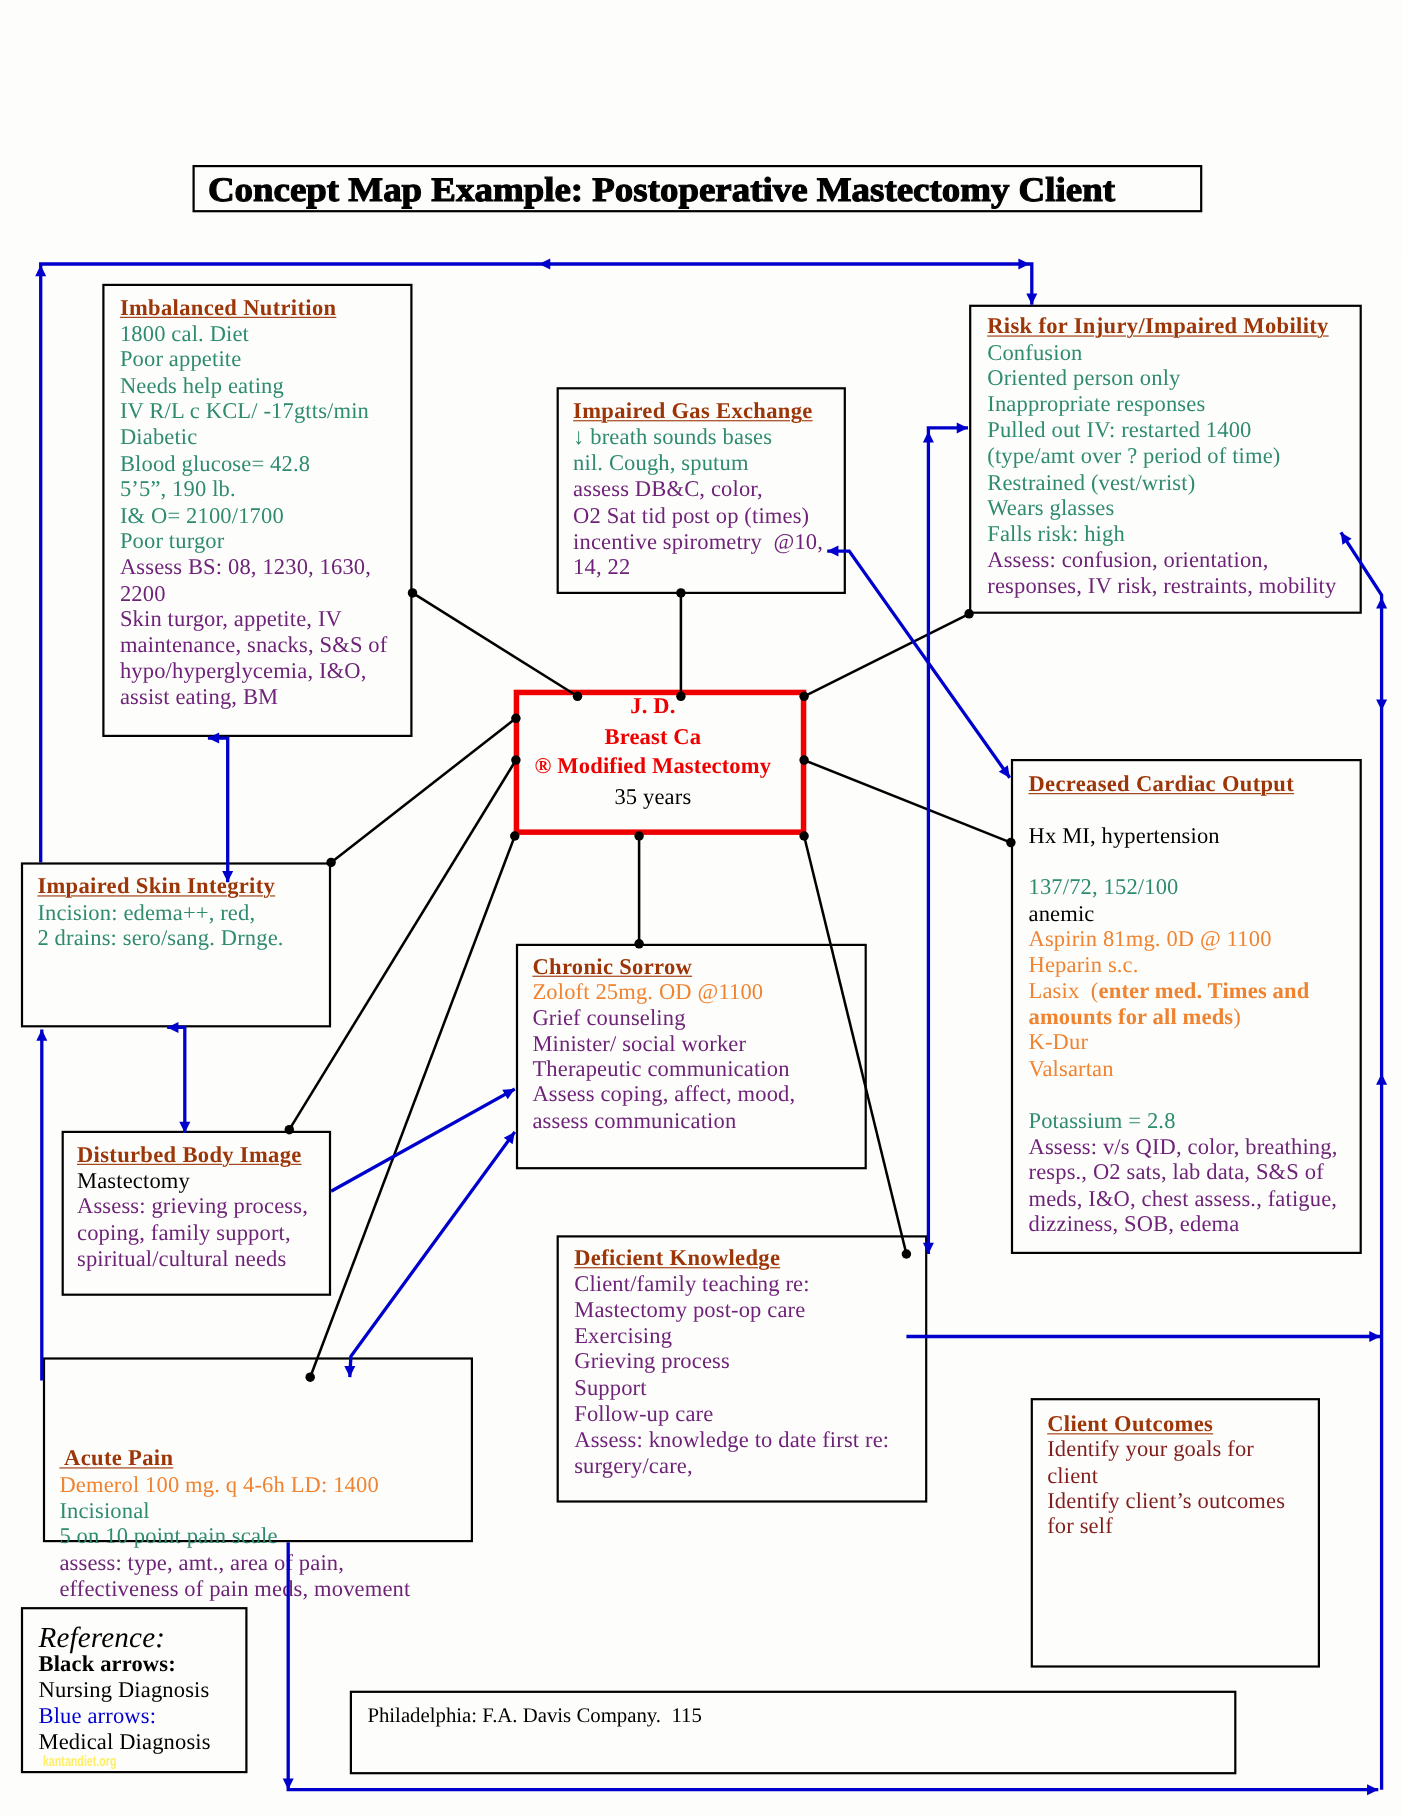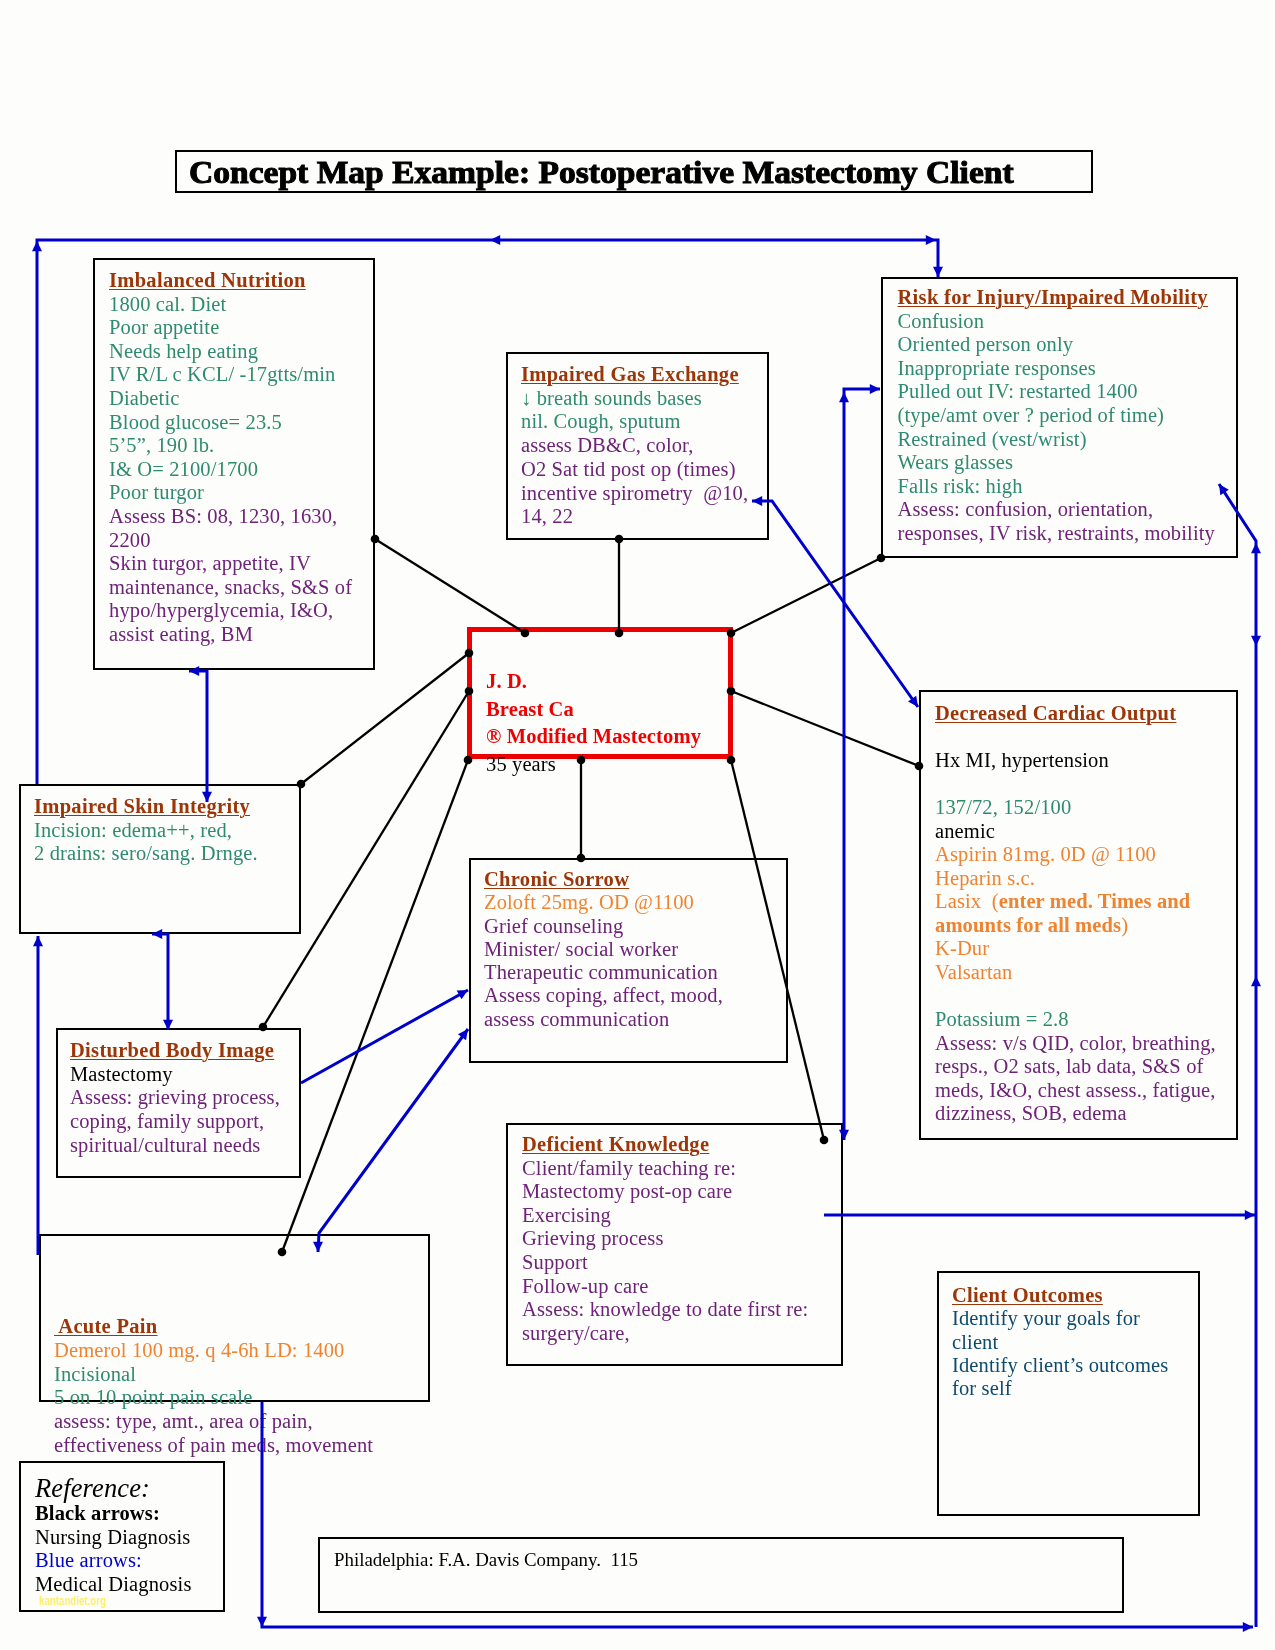--- a/index.html
+++ b/index.html
@@ -11,21 +11,21 @@
   .tx{position:absolute;box-sizing:border-box;font-size:20.5px;line-height:23.6px;letter-spacing:0.13px;}
   .ln{margin:0;padding:0;white-space:pre;min-height:1px;}
   .ln:empty::before{content:"\200b";}
   .hd{font-weight:bold;text-decoration:underline;text-decoration-thickness:1.4px;text-underline-offset:2px;color:#9c3507;letter-spacing:0.3px;}
   .b{font-weight:bold;}
   .c-teal{color:#2e8b70;}
   .c-purple{color:#6e2278;}
   .c-orange{color:#ef8330;}
   .c-red{color:#ee0000;}
   .c-blue{color:#0000cd;}
-  .c-cyan{color:#0c4a6e;}
+  .c-cyan{color:#7f1d1d;}
   .c-black{color:#000000;}
   #title-text{position:absolute;font-weight:bold;font-size:31.3px;color:#000;white-space:nowrap;
              -webkit-text-stroke:1.0px #000;letter-spacing:0px;
              transform:scaleX(1.072);transform-origin:0 0;}
   #watermark{position:absolute;color:#ffef66;font-family:"Liberation Sans",sans-serif;
              font-size:13.5px;font-weight:bold;transform:scaleX(0.72);transform-origin:0 0;}
   .refttl{font-style:italic;font-size:26.5px;line-height:27px;}
   .cit{position:absolute;font-size:18.9px;line-height:24px;color:#000;}
 </style>
 </head>
@@ -151,21 +151,21 @@
   <div class="box" style="left:19px;top:1461px;width:206px;height:151px;"></div>
   <div class="box" style="left:318px;top:1537px;width:806px;height:76px;"></div>
   <div id="title-text" style="left:189px;top:155px;">Concept Map Example: Postoperative Mastectomy Client</div>
   <div class="tx" style="left:109px;top:269px;line-height:23.6px;">
     <div class="ln hd">Imbalanced Nutrition</div>
     <div class="ln c-teal">1800 cal. Diet</div>
     <div class="ln c-teal">Poor appetite</div>
     <div class="ln c-teal">Needs help eating</div>
     <div class="ln c-teal">IV R/L c KCL/ -17gtts/min</div>
     <div class="ln c-teal">Diabetic</div>
-    <div class="ln c-teal">Blood glucose= 23.5</div>
+    <div class="ln c-teal">Blood glucose= 42.8</div>
     <div class="ln c-teal">5’5”, 190 lb.</div>
     <div class="ln c-teal">I&amp; O= 2100/1700</div>
     <div class="ln c-teal">Poor turgor</div>
     <div class="ln c-purple">Assess BS: 08, 1230, 1630,
 2200</div>
     <div class="ln c-purple">Skin turgor, appetite, IV
 maintenance, snacks, S&amp;S of
 hypo/hyperglycemia, I&amp;O,
 assist eating, BM</div>
   </div>
@@ -251,21 +251,21 @@
 meds, I&amp;O, chest assess., fatigue,
 dizziness, SOB, edema</div>
   </div>
   <div class="tx" style="left:952px;top:1284px;line-height:23.3px;">
     <div class="ln hd">Client Outcomes</div>
     <div class="ln c-cyan">Identify your goals for
 client</div>
     <div class="ln c-cyan">Identify client’s outcomes
 for self</div>
   </div>
-  <div class="tx" style="left:486px;top:668px;line-height:27.6px;">
+  <div class="tx" style="left:486px;top:629px;line-height:27.6px;text-align:center;">
     <div class="ln c-red b">J. D.</div>
     <div class="ln c-red b">Breast Ca</div>
     <div class="ln c-red b">® Modified Mastectomy</div>
     <div class="ln c-black">35 years</div>
   </div>
   <div class="tx" style="left:35px;top:1475px;line-height:23.5px;">
     <div class="ln refttl">Reference:</div>
     <div class="ln c-black b">Black arrows:</div>
     <div class="ln c-black">Nursing Diagnosis</div>
     <div class="ln c-blue">Blue arrows:</div>

